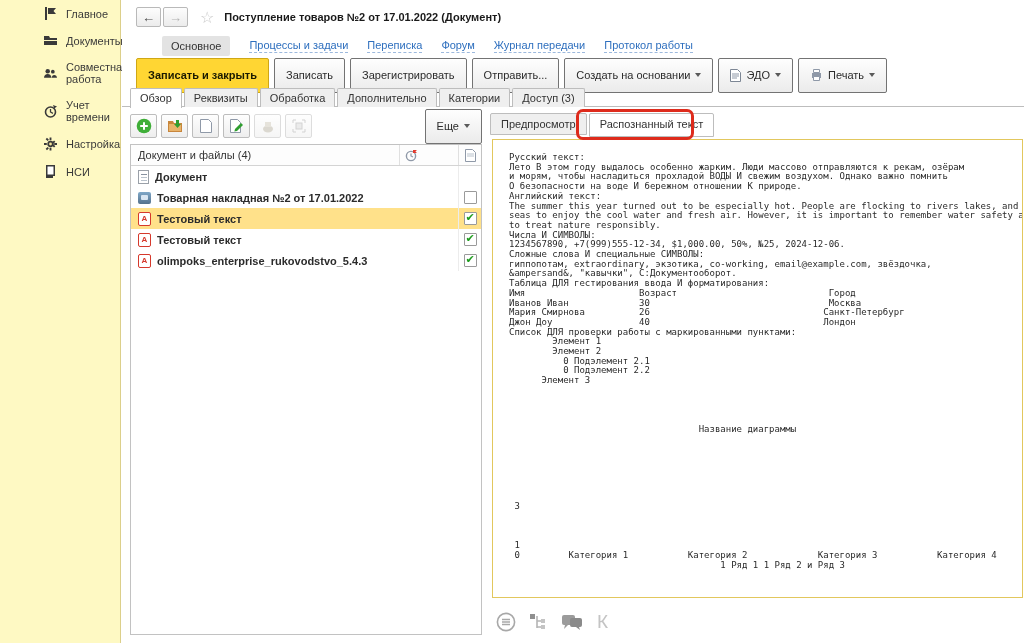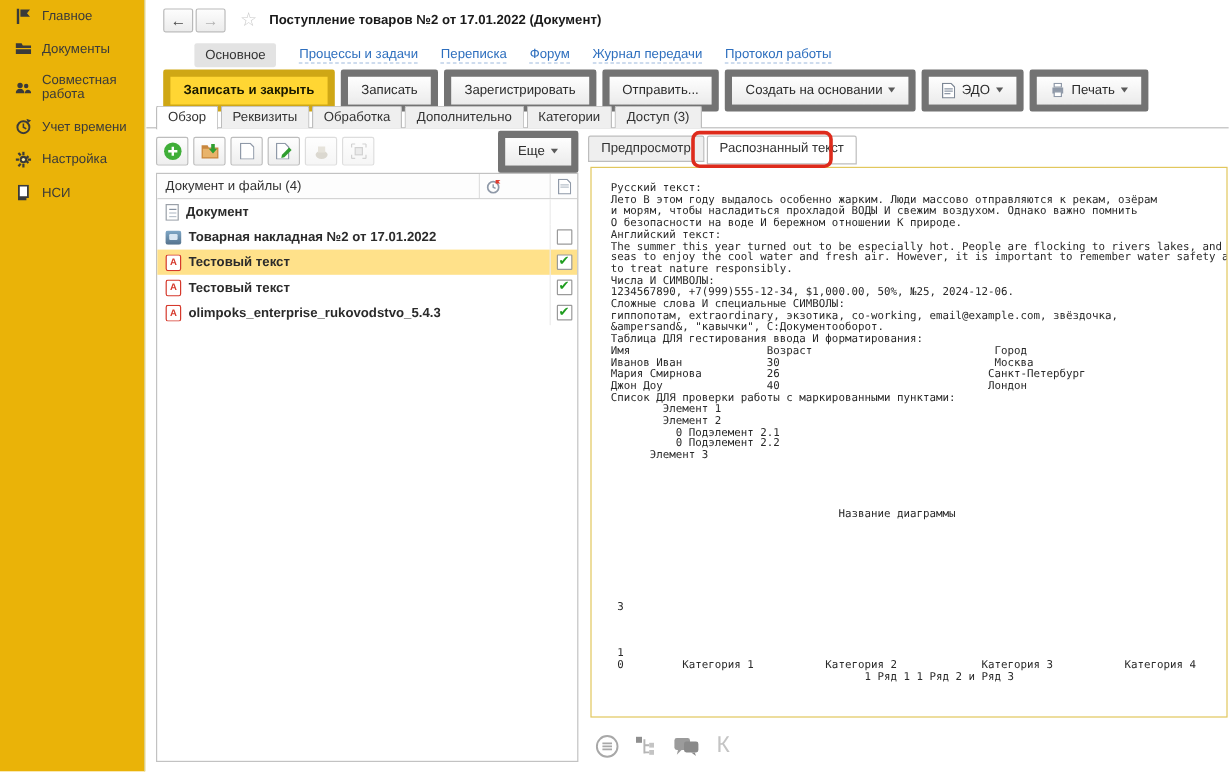--- a/index.html
+++ b/index.html
@@ -4,21 +4,21 @@
 <style>
   * { box-sizing: border-box; margin: 0; padding: 0; }
   html,body { width:1024px; height:643px; }
   body {
     font-family:"Liberation Sans", sans-serif;
     font-size:11px; color:#2b2b2b; background:#fff;
     position:relative; overflow:hidden;
   }
   
   .sidebar { position:absolute; left:0; top:0; width:121px; height:643px;
-    background:#eab308; border-right:1px solid #dccf8a; }
+    background:#fef9c3; border-right:1px solid #dccf8a;padding-left:31px; }
   .side-item { display:flex; align-items:center; gap:9px; padding:7px 6px 7px 13px;
     color:#3a3a3a; cursor:pointer; }
   .side-item svg { flex:0 0 13px; }
   
   .main { position:absolute; left:122px; top:0; right:0; bottom:0; background:#fff; }
   
   .hdr { position:absolute; left:14px; top:6px; height:22px; display:flex; align-items:center; }
   .navbtn { width:25px; height:20px; border:1px solid #b9b9b9; background:linear-gradient(#fdfdfd,#ececec);
     border-radius:2px; display:inline-flex; align-items:center; justify-content:center; cursor:pointer; }
   .navbtn.back { margin-right:2px; }
@@ -26,21 +26,21 @@
   .navbtn.fwd::after { content:"→"; color:#b3b3b3; font-size:13px; }
   .star { margin:0 10px 0 12px; color:#c9c9c9; font-size:16px; cursor:pointer; }
   .star::after { content:"☆"; }
   .title { font-size:11px; font-weight:bold; color:#1a1a1a; white-space:nowrap; }
   
   .navrow { position:absolute; left:14px; top:35px; height:22px; display:flex; align-items:center; gap:19px;margin-left:26px; }
   .navrow .active-sec { background:#e3e3e3; padding:4px 9px; border-radius:2px; color:#333; cursor:pointer; }
   .navlink { color:#2e6fbe; cursor:pointer; border-bottom:1px dashed #9db9dd; padding-bottom:1px; white-space:nowrap; }
   
   .cmdrow { position:absolute; left:14px; top:63px; height:24px; display:flex; gap:5px; align-items:center; }
-  .btn { height:35px; border:6px solid #737373; background:linear-gradient(#fefefe,#ebebeb);
+  .btn { height:35px; border:1px solid #737373; background:linear-gradient(#fefefe,#ebebeb);
     border-radius:2px; padding:0 11px; display:inline-flex; align-items:center; gap:5px;
     cursor:pointer; color:#2b2b2b; white-space:nowrap; }
   .btn.primary { background:#ffd633; border-color:#cfa715; font-weight:bold; color:#1a1a00; }
   .caret { width:0; height:0; border-left:3.5px solid transparent; border-right:3.5px solid transparent;
     border-top:4px solid #5a5a5a; display:inline-block; }
   
   .dtabs { position:absolute; left:0; right:0; top:88px; height:19px; border-bottom:1px solid #bdbdbd; padding-left:8px; }
   .dtab { display:inline-block; height:19px; line-height:18px; padding:0 9px; border:1px solid #bdbdbd;
     border-bottom:none; background:#efefef; margin-right:-1px; cursor:pointer; color:#333;
     border-radius:2px 2px 0 0; position:relative; }

